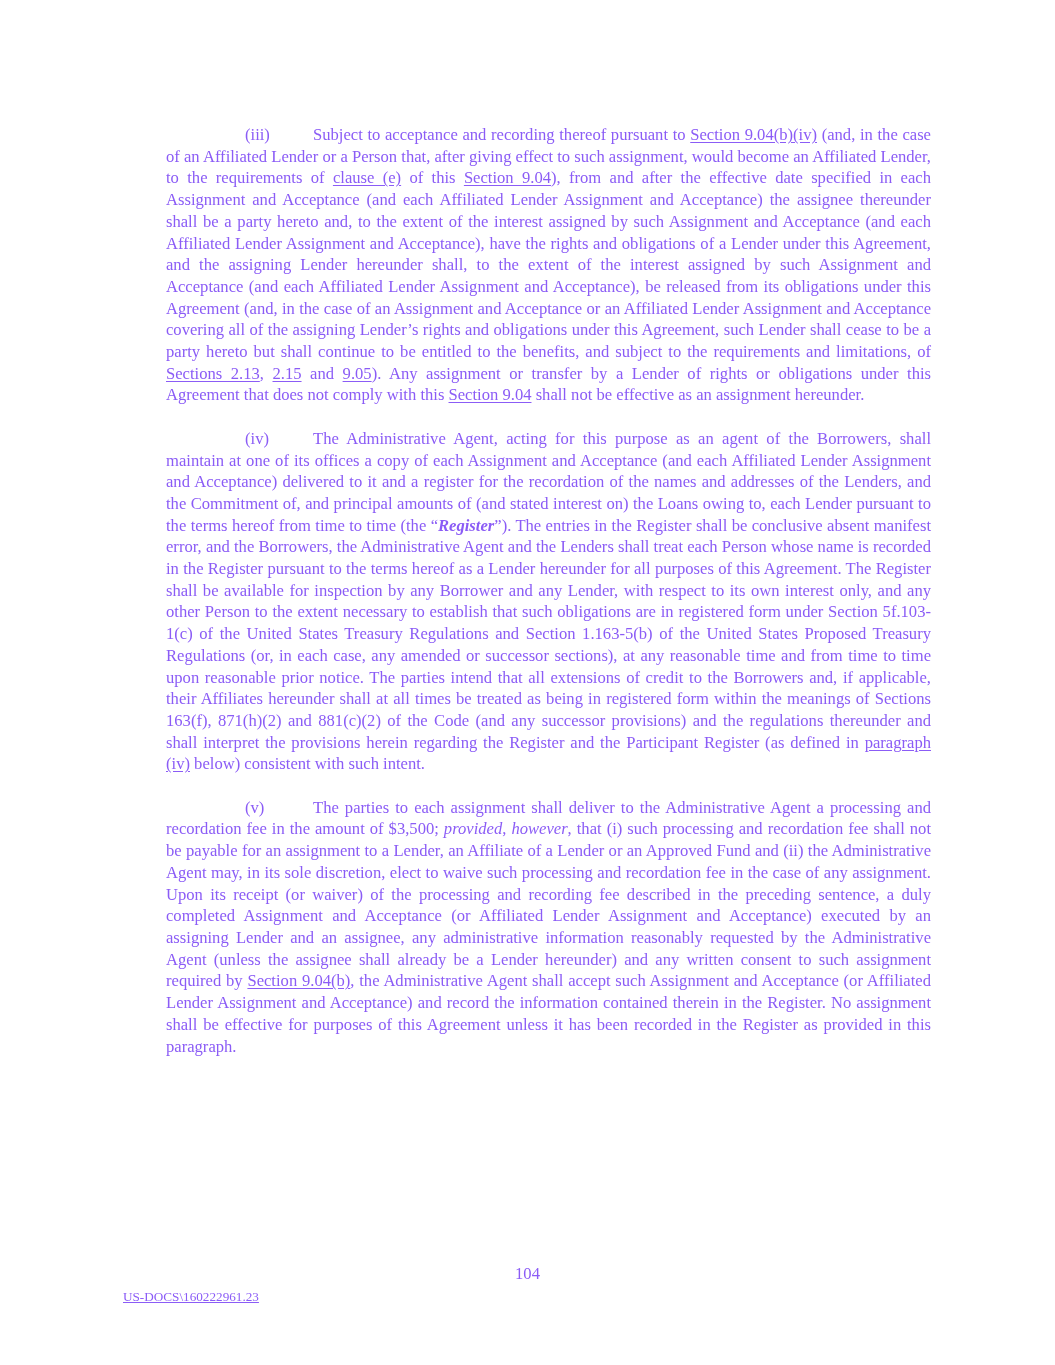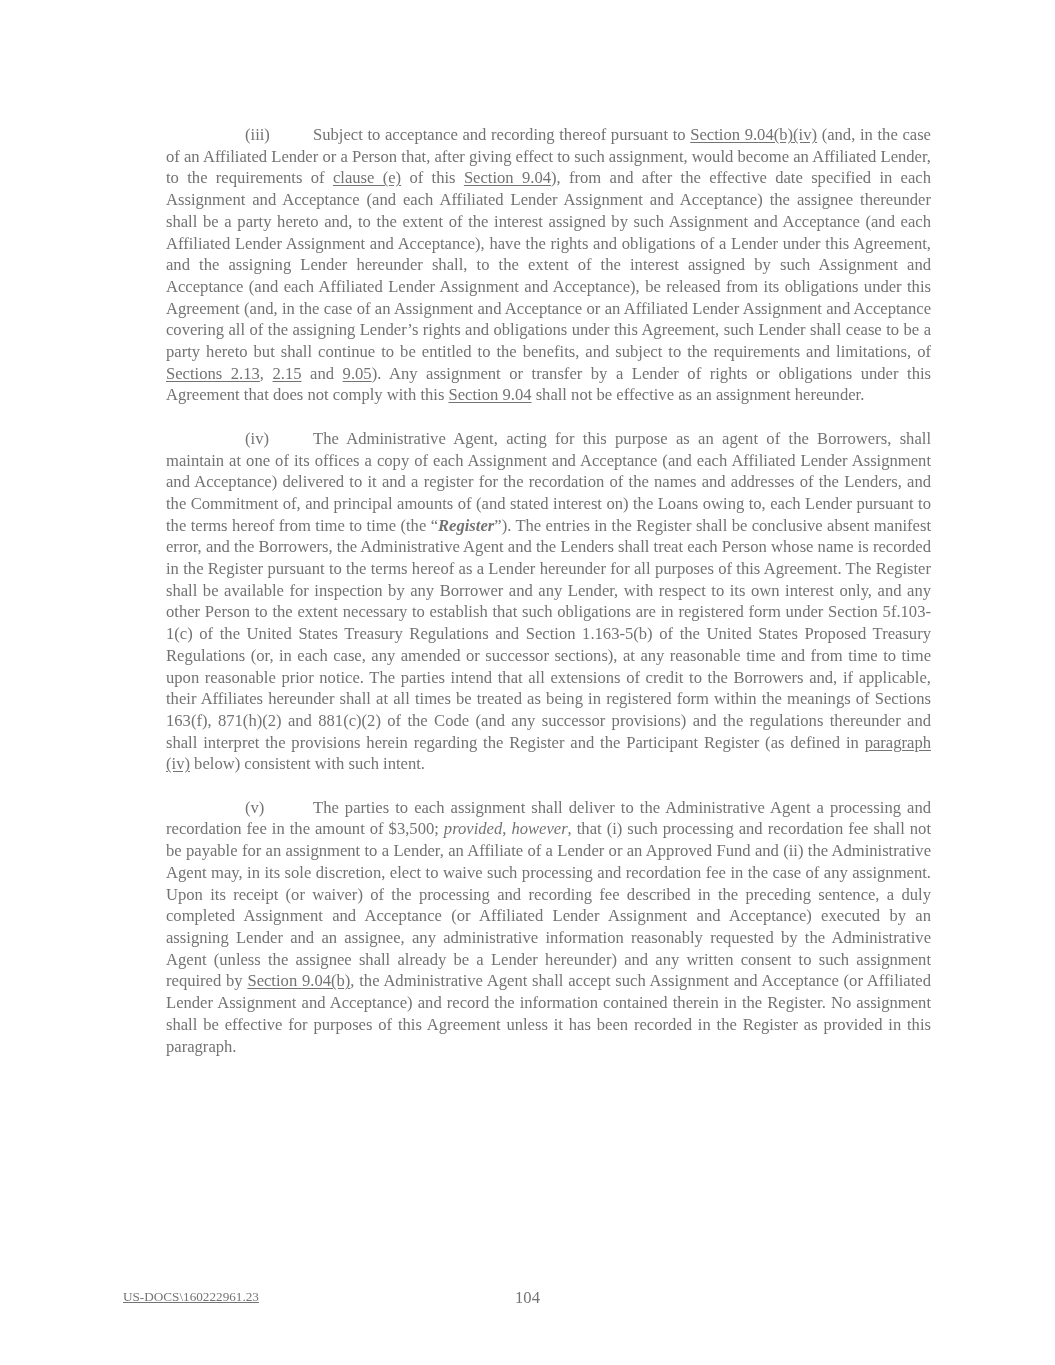--- a/index.html
+++ b/index.html
@@ -5,21 +5,21 @@
   html, body {
     margin: 0;
     padding: 0;
     background: #ffffff;
   }
   .page {
     position: relative;
     width: 1055px;
     height: 1365px;
     background: #ffffff;
-    color: #737373;
+    color: #8b5cf6;
     font-family: "Liberation Serif", "DejaVu Serif", serif;
     overflow: hidden;
   }
   .body-text {
     position: absolute;
     left: 166px;
     top: 124px;
     width: 765px;
   }
   p.para {
@@ -43,21 +43,20 @@
   .ital { font-style: italic; }
   .term { font-style: italic; font-weight: bold; }
   .page-number {
     position: absolute;
     top: 1263px;
     left: 0;
     width: 100%;
     text-align: center;
     font-size: 16.6px;
     line-height: 21.7px;
-    margin-top: 24px;
   }
   .doc-id {
     position: absolute;
     top: 1289px;
     left: 123px;
     font-size: 13.2px;
     line-height: 16px;
     text-decoration: underline;
   }
 </style>

